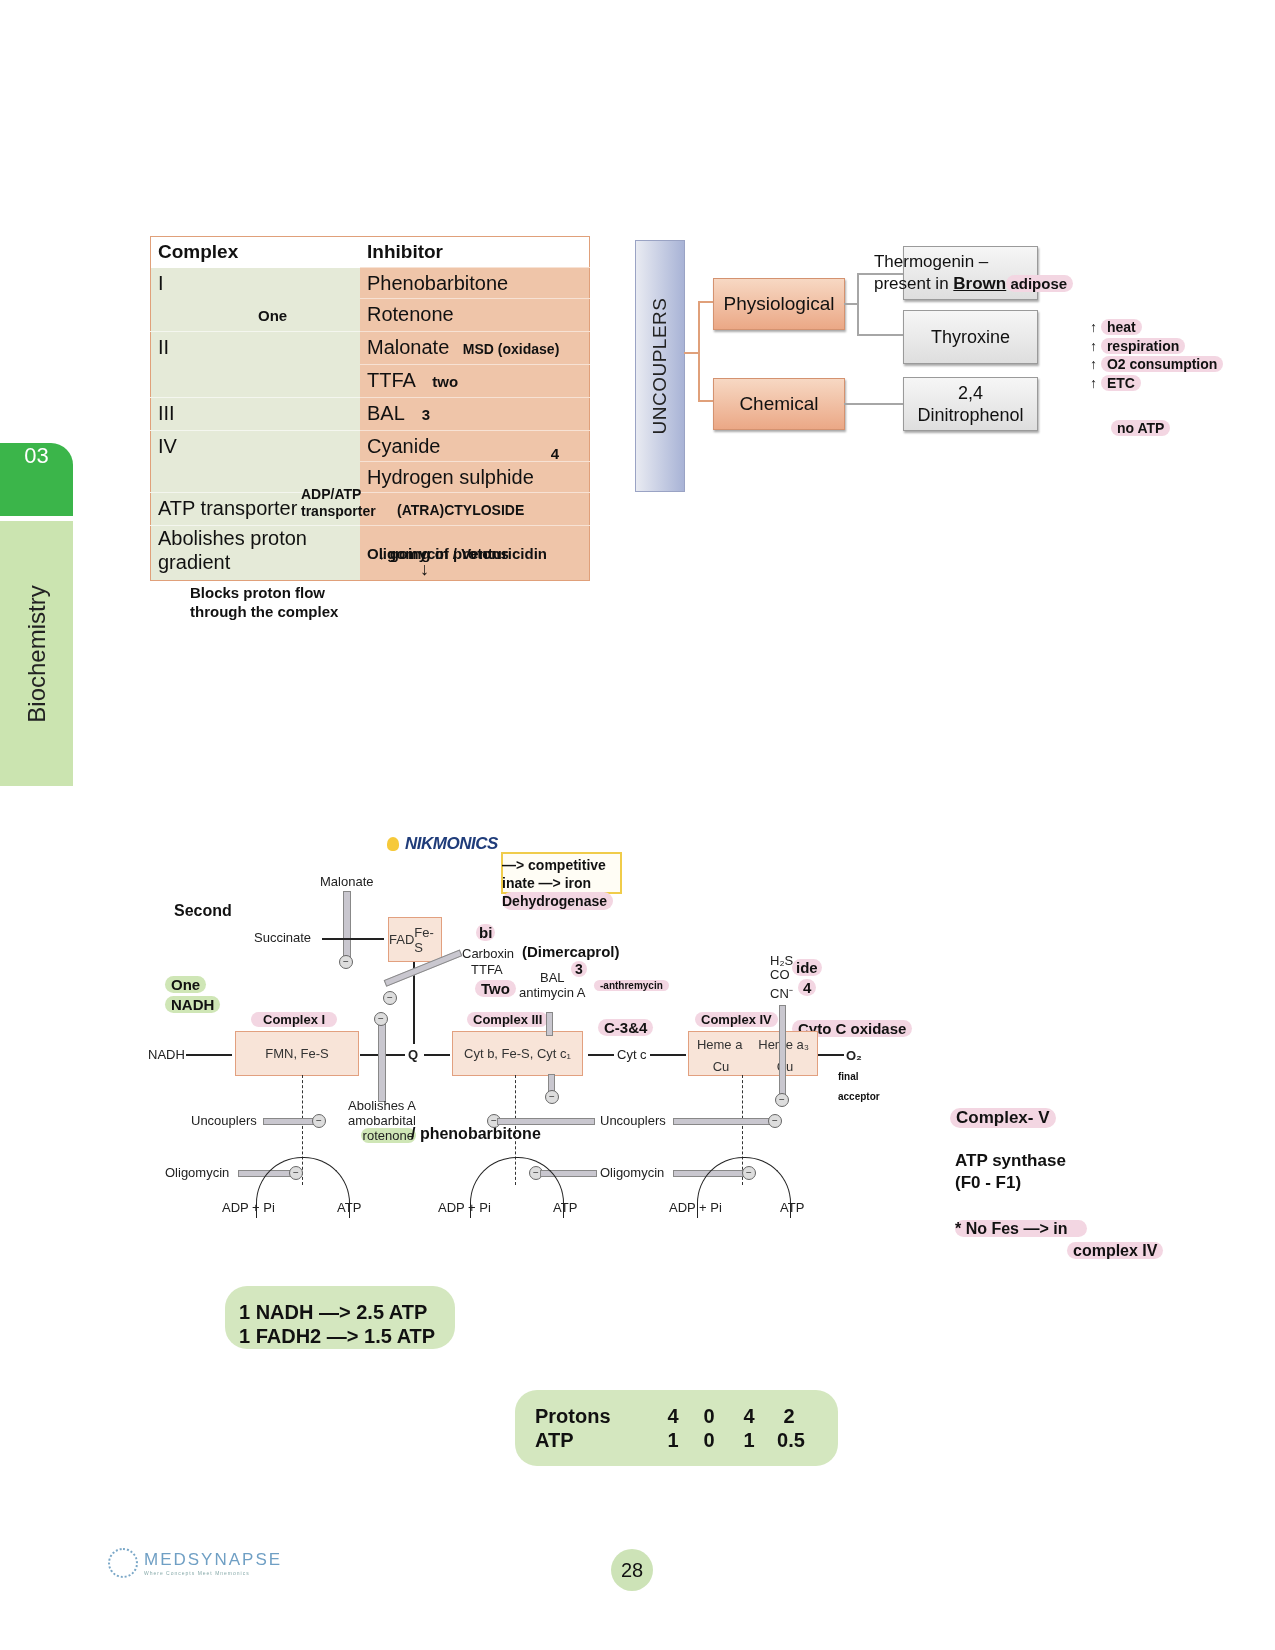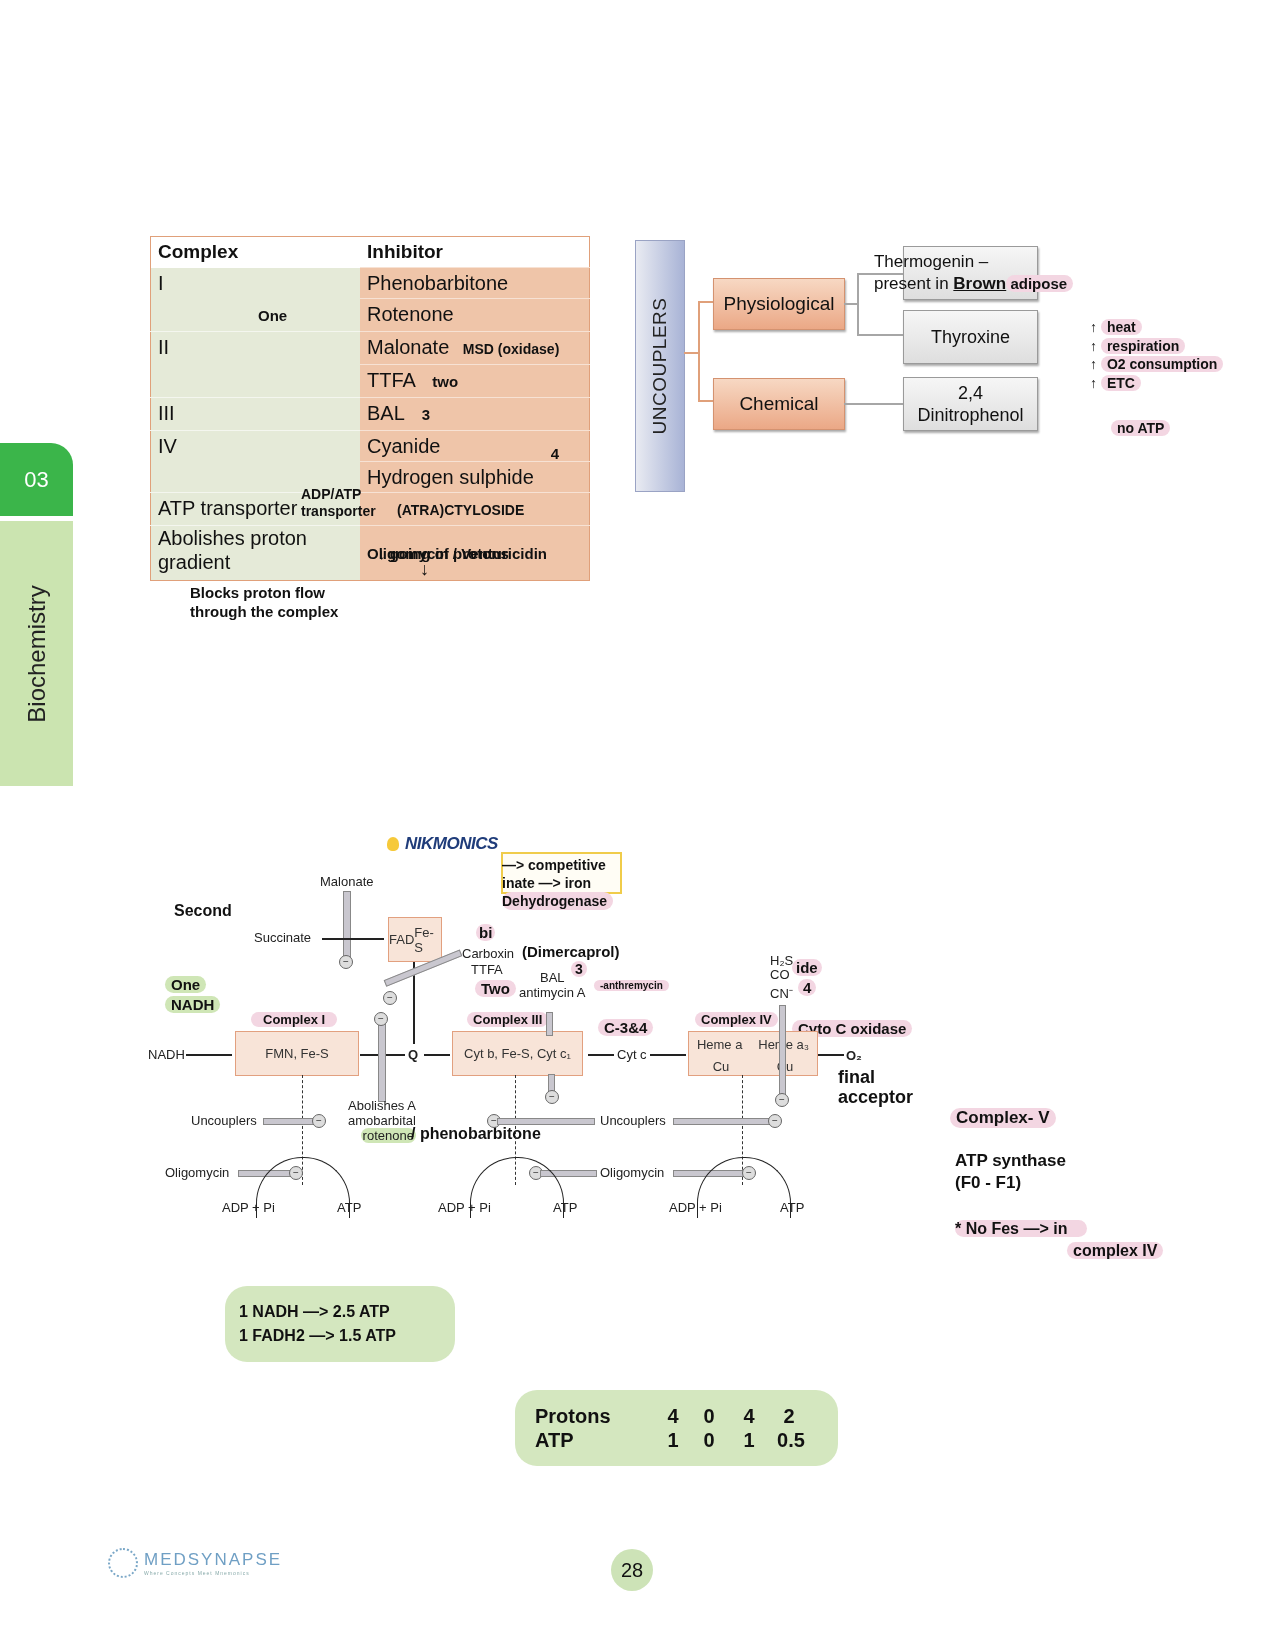--- a/index.html
+++ b/index.html
@@ -1,19 +1,19 @@
 <!DOCTYPE html>
 <html><head>
 <meta charset="utf-8">
 <style>
   html, body { margin:0; padding:0; }
   body { width:1275px; height:1650px; position:relative; background:#ffffff; font-family:"Liberation Sans", sans-serif; color:#111; overflow:hidden; }
   .abs { position:absolute; }
   
-  .tab-num { left:0; top:443px; width:73px; height:73px; background:#3bb54a; border-top-right-radius:22px; color:#fff; font-size:22px; display:flex; align-items:center; justify-content:center; }
+  .tab-num { left:0; top:443px; width:73px; height:73px; background:#3bb54a; border-top-right-radius:22px; color:#fff; font-size:22px; display:flex; align-items:flex-start; justify-content:center; }
   .tab-sub { left:0; top:521px; width:73px; height:265px; background:#cbe4b0; }
   .tab-sub span { position:absolute; left:50%; top:50%; transform:translate(-50%,-50%) rotate(-90deg); font-size:24px; white-space:nowrap; color:#222; }
   
   .itable { left:150px; top:236px; width:440px; border:1.5px solid #e0a07a; border-collapse:collapse; font-size:20px; }
   .itable td { padding:0 7px; height:30px; vertical-align:top; line-height:30px; }
   .itable .hdr td { background:#fff; font-weight:bold; font-size:19px; }
   .itable .cl { background:#e5ead8; width:195px; }
   .itable .ir { background:#efc5a9; border-top:1.5px solid #f7e2d4; position:relative; }
   .itable tr.sep td.cl { border-top:1.5px solid #f4f6ef;margin-left:32px; }
   .note { font-weight:bold; font-size:15px; }
@@ -196,21 +196,21 @@
       </div>
     <div style="display:flex;justify-content:space-around;margin-top:7px">
         <span>Cu</span>
         <span>Cu</span>
       </div>
   </div>
   <div class="abs bar-v" style="left:779px;top:1005px;width:5px;height:90px"></div>
   <div class="abs minus" style="left:775px;top:1093px">−</div>
   <div class="abs line-h" style="left:818px;top:1054px;width:26px"></div>
   <div class="abs small" style="left:846px;top:1048px;font-weight:bold">O₂</div>
-  <div class="abs bold" style="left:838px;top:1067px;font-size:18px;line-height:20px">
+  <div class="abs bold" style="left:838px;top:1067px;font-size:10px;line-height:20px">
       <div>final</div>
       <div>acceptor</div>
     </div>
 
   <div class="abs small" style="left:348px;top:1098px;text-align:center;line-height:15px">
       <div>Abolishes A</div>
       <div>amobarbital</div>
       <div style="text-align:right"><span class="hl-green" style="padding:0 2px">rotenone</span></div>
     </div>
   <div class="abs bold" style="left:411px;top:1125px;font-size:16px">/ phenobarbitone</div>
@@ -252,21 +252,21 @@
 <div class="abs bold hl-pink" style="left:950px;top:1108px;font-size:17px">Complex- V</div>
 <div class="abs bold" style="left:955px;top:1150px;font-size:17px;line-height:22px">
     <div>ATP synthase</div>
     <div>(F0 - F1)</div>
   </div>
 <div class="abs bold" style="left:955px;top:1218px;font-size:16px;line-height:22px">
     <div><span class="hl-pink" style="padding:0 20px 0 0">* No Fes —&gt; in</span></div>
     <div style="margin-left:112px"><span class="hl-pink">complex IV</span></div>
   </div>
 
-<div class="abs gbubble" style="left:225px;top:1286px;width:230px;height:76px;font-size:16px;line-height:24px;padding:14px 0 15px 14px;box-sizing:border-box;font-weight:bold">
+<div class="abs gbubble" style="left:225px;top:1286px;width:230px;height:63px;font-size:20px;line-height:24px;padding:14px 0 15px 14px;box-sizing:border-box;font-weight:bold">
   <div>1 NADH —&gt; 2.5 ATP</div>
   <div>1 FADH2 —&gt; 1.5 ATP</div>
 </div>
 
 <div class="abs gbubble" style="left:515px;top:1390px;width:323px;height:76px;font-size:20px;line-height:24px">
   <div style="position:absolute;left:20px;top:14px">
     <span style="display:inline-block;width:120px">Protons</span><span style="display:inline-block;width:36px;text-align:center">4</span><span style="display:inline-block;width:36px;text-align:center">0</span><span style="display:inline-block;width:44px;text-align:center">4</span><span style="display:inline-block;width:36px;text-align:center">2</span>
   </div>
   <div style="position:absolute;left:20px;top:38px">
     <span style="display:inline-block;width:120px">ATP</span><span style="display:inline-block;width:36px;text-align:center">1</span><span style="display:inline-block;width:36px;text-align:center">0</span><span style="display:inline-block;width:44px;text-align:center">1</span><span style="display:inline-block;width:40px;text-align:center">0.5</span>

